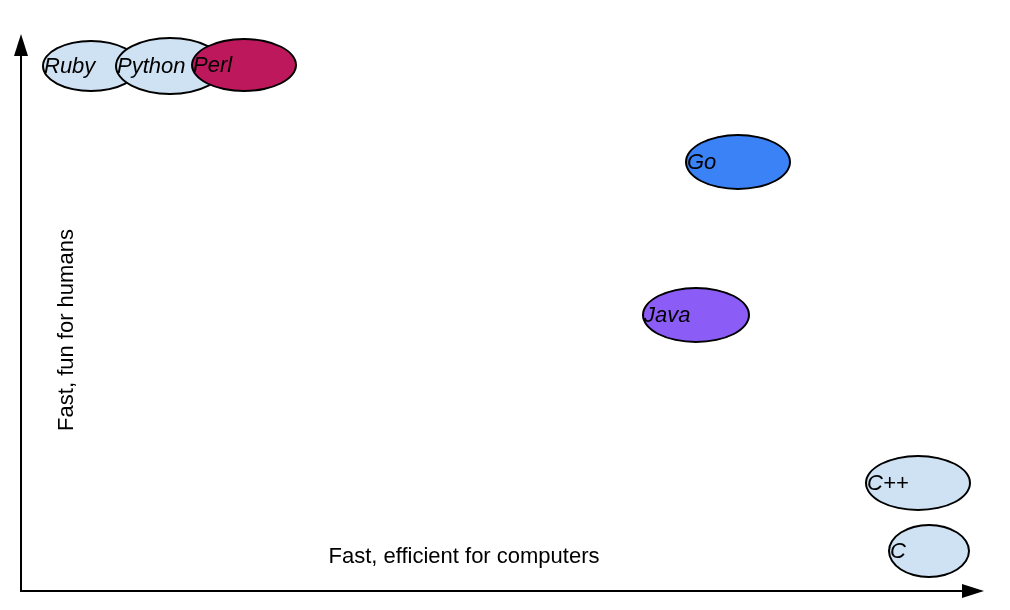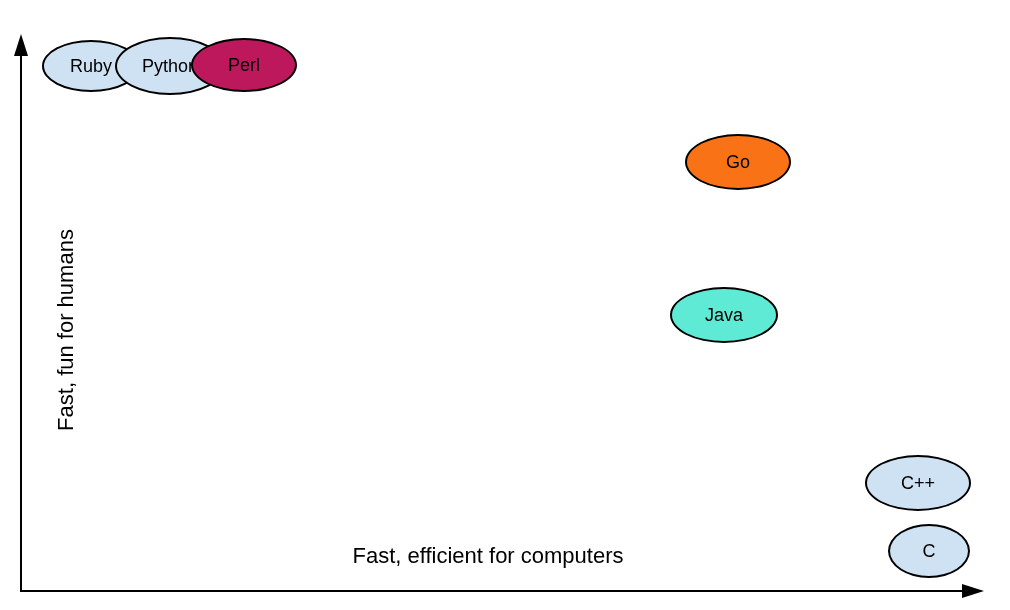--- a/index.html
+++ b/index.html
@@ -55,43 +55,43 @@
   .y-label {
     position: absolute;
     left: 66px;
     top: 330px;
     transform: translate(-50%, -50%) rotate(-90deg);
     font-size: 22px;
     white-space: nowrap;
   }
   .x-label {
     position: absolute;
-    left: 488px;
+    left: 464px;
     top: 543px;
     transform: translateX(-50%);
     font-size: 22px;
     white-space: nowrap;
   }
   .nodes-layer {
     position: absolute;
     left: 0;
     top: 0;
     width: 100%;
     height: 100%;
   }
   .node {
     position: absolute;
     box-sizing: border-box;
     border: 2px solid #000000;
     border-radius: 50%;
     display: flex;
     align-items: center;
-    justify-content: center;
-    font-size: 18px;
+    font-size: 22px;
     white-space: nowrap;
+    font-style: italic;
   }
 </style>
 </head>
 <body>
 
 <div class="canvas">
   <div class="axis-line y-line"></div>
   <div class="arrow-up"></div>
   <div class="axis-line x-line"></div>
   <div class="arrow-right"></div>
@@ -100,24 +100,24 @@
   <div class="nodes-layer">
       <div class="node" style="left: 42px; top: 40px; width: 98px; height: 52px; background: rgb(207, 226, 243); border-color: rgb(0, 0, 0);">
         <span>Ruby</span>
       </div>
       <div class="node" style="left: 115px; top: 37px; width: 110px; height: 58px; background: rgb(207, 226, 243); border-color: rgb(0, 0, 0);">
         <span>Python</span>
       </div>
       <div class="node" style="left: 191px; top: 38px; width: 106px; height: 54px; background: #be185d; border-color: rgb(0, 0, 0);">
         <span>Perl</span>
       </div>
-      <div class="node" style="left: 685px; top: 134px; width: 106px; height: 56px; background: #f97316; border-color: rgb(0, 0, 0);">
+      <div class="node" style="left: 685px; top: 134px; width: 106px; height: 56px; background: #3b82f6; border-color: rgb(0, 0, 0);">
         <span>Go</span>
       </div>
-      <div class="node" style="left: 670px; top: 287px; width: 108px; height: 56px; background: #5eead4; border-color: rgb(0, 0, 0);">
+      <div class="node" style="left: 642px; top: 287px; width: 108px; height: 56px; background: #8b5cf6; border-color: rgb(0, 0, 0);">
         <span>Java</span>
       </div>
       <div class="node" style="left: 865px; top: 455px; width: 106px; height: 56px; background: rgb(207, 226, 243); border-color: rgb(0, 0, 0);">
         <span>C++</span>
       </div>
       <div class="node" style="left: 888px; top: 524px; width: 82px; height: 54px; background: rgb(207, 226, 243); border-color: rgb(0, 0, 0);">
         <span>C</span>
       </div>
     </div>
 </div>

